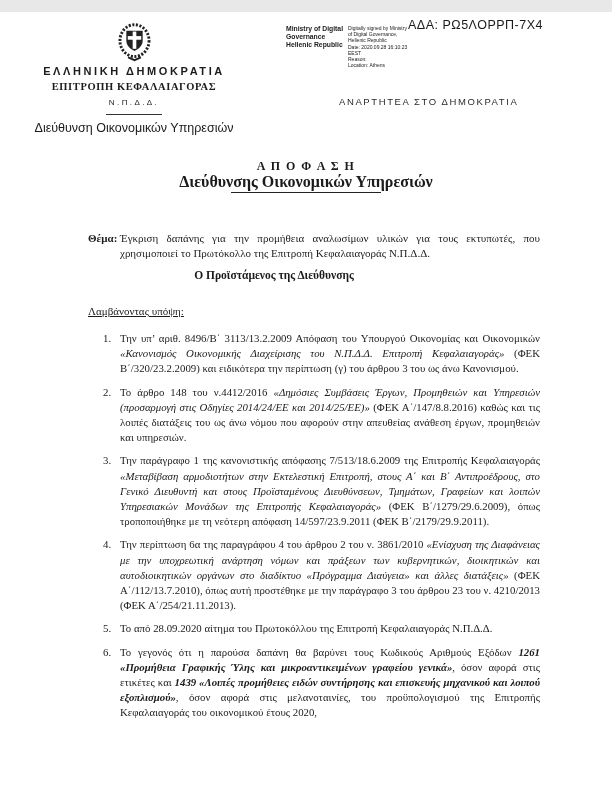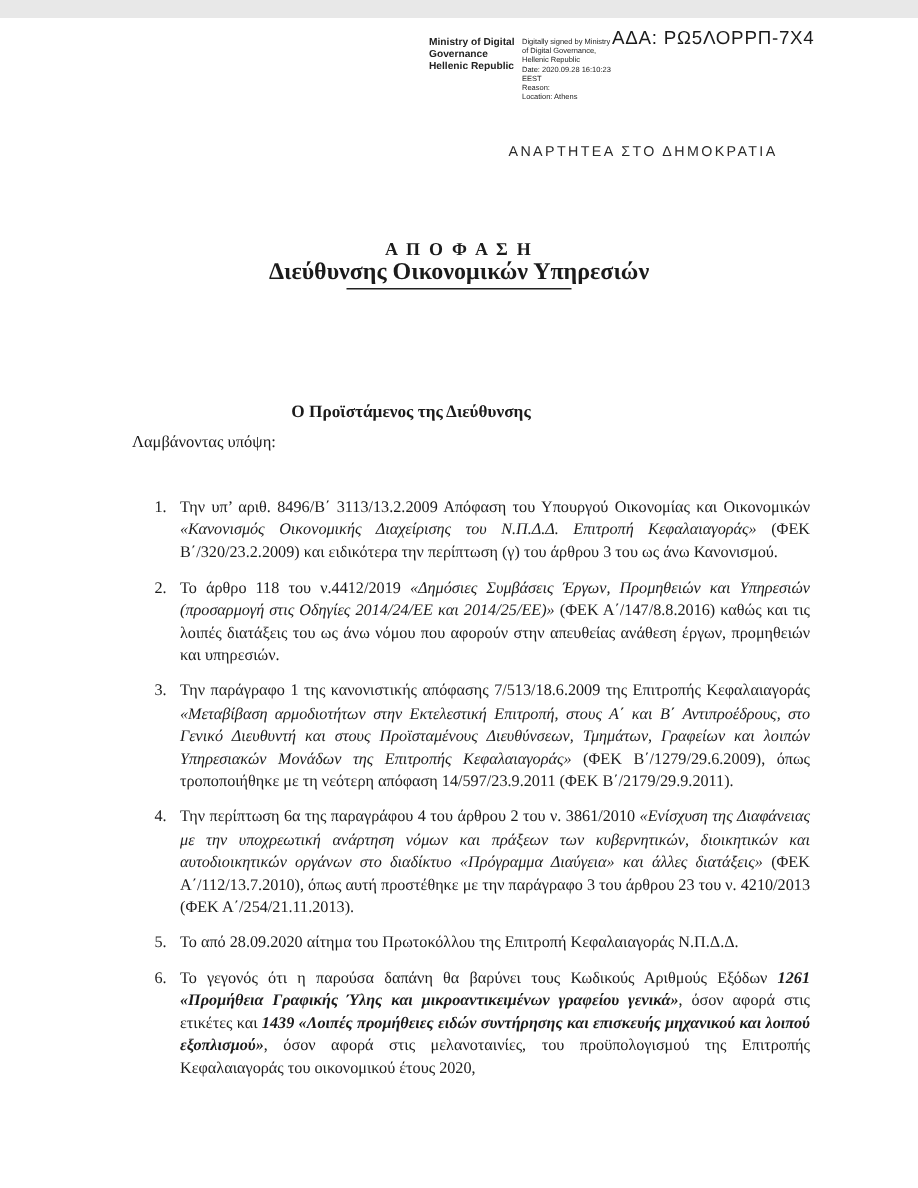--- a/index.html
+++ b/index.html
@@ -40,21 +40,21 @@
   .t3{font-size:11px;font-weight:bold;margin-top:1px;}
   .t4{font-size:16px;font-weight:bold;margin-top:1px;}
   .title-rule{width:150px;border-top:1.2px solid #222;margin:4px auto 0 auto;}
 
   
   .subject{position:absolute;top:219px;left:88px;width:452px;font-size:11px;line-height:14.5px;text-align:justify;padding-left:32px;box-sizing:border-box;}
   .subject-label{position:absolute;left:0;top:0;font-weight:bold;}
 
   .heading2{position:absolute;top:257px;left:0;width:548px;text-align:center;font-size:11.5px;font-weight:bold;}
 
-  .considering{position:absolute;top:277px;left:88px;font-size:11px;}
+  .considering{position:absolute;top:293px;left:88px;font-size:11px;text-decoration:underline;}
 
   
   .clist{position:absolute;top:319px;left:103px;width:437px;margin:0;padding:0;list-style:none;font-size:10.8px;line-height:15.2px;}
   .clist li{position:relative;padding-left:17px;margin-bottom:8px;text-align:justify;}
   .li-num{position:absolute;left:0;top:0;}
   .seg-n{font-style:normal;}
   .seg-i{font-style:italic;}
   .seg-bi{font-style:italic;font-weight:bold;}
 </style>
 </head>
@@ -72,34 +72,52 @@
 of Digital Governance,
 Hellenic Republic
 Date: 2020.09.28 16:10:23
 EEST
 Reason:
 Location: Athens</div>
   </div>
 
   <div class="posted sans">ΑΝΑΡΤΗΤΕΑ ΣΤΟ ΔΗΜΟΚΡΑΤΙΑ</div>
 
+  <div class="org">
+    <svg class="emblem" width="37" height="40" viewBox="0 0 40 44" aria-hidden="true">
+      <ellipse cx="20" cy="20.5" rx="16" ry="17.5" fill="none" stroke="#222" stroke-width="3.2" stroke-dasharray="2.3,1.7"></ellipse>
+      <path d="M11 9.5 h18 v11.5 c0 7 -9 11 -9 11 s-9 -4 -9 -11 z" fill="#222"></path>
+      <rect x="18" y="10.5" width="4" height="19" fill="#fff"></rect>
+      <rect x="12.6" y="15.5" width="14.8" height="4" fill="#fff"></rect>
+      <path d="M13 39 l7 3 l7 -3" fill="none" stroke="#222" stroke-width="2"></path>
+    </svg>
+    <div class="org-republic sans">ΕΛΛΗΝΙΚΗ ΔΗΜΟΚΡΑΤΙΑ</div>
+    <div class="org-commission">ΕΠΙΤΡΟΠΗ ΚΕΦΑΛΑΙΑΓΟΡΑΣ</div>
+    <div class="org-npdd sans">Ν.Π.Δ.Δ.</div>
+    <div class="org-rule"></div>
+    <div class="org-directorate sans">Διεύθυνση Οικονομικών Υπηρεσιών</div>
+  </div>
 
   <div class="title-block">
     <div class="t1">Α Π Ο Φ Α Σ Η</div>
     <div class="t4">Διεύθυνσης Οικονομικών Υπηρεσιών</div>
     <div class="title-rule"></div>
   </div>
 
+  <div class="subject">
+    <span class="subject-label">Θέμα:</span>
+    <span>Έγκριση δαπάνης για την προμήθεια αναλωσίμων υλικών για τους εκτυπωτές, που χρησιμοποιεί το Πρωτόκολλο της Επιτροπή Κεφαλαιαγοράς Ν.Π.Δ.Δ.</span>
+  </div>
 
   <div class="heading2">Ο Προϊστάμενος της Διεύθυνσης</div>
 
   <div class="considering">Λαμβάνοντας υπόψη:</div>
 
   <ol class="clist">
       <li><span class="li-num">1.</span><span class="seg-n">Την υπ’ αριθ. 8496/Β΄ 3113/13.2.2009 Απόφαση του Υπουργού Οικονομίας και Οικονομικών </span><span class="seg-i">«Κανονισμός Οικονομικής Διαχείρισης του Ν.Π.Δ.Δ. Επιτροπή Κεφαλαιαγοράς»</span><span class="seg-n"> (ΦΕΚ Β΄/320/23.2.2009) και ειδικότερα την περίπτωση (γ) του άρθρου 3 του ως άνω Κανονισμού.</span></li>
-      <li><span class="li-num">2.</span><span class="seg-n">Το άρθρο 118 του ν.4412/2019 </span><span class="seg-i">«Δημόσιες Συμβάσεις Έργων, Προμηθειών και Υπηρεσιών (προσαρμογή στις Οδηγίες 2014/24/ΕΕ και 2014/25/ΕΕ)»</span><span class="seg-n"> (ΦΕΚ Α΄/147/8.8.2016) καθώς και τις λοιπές διατάξεις του ως άνω νόμου που αφορούν στην απευθείας ανάθεση έργων, προμηθειών και υπηρεσιών.</span></li>
+      <li><span class="li-num">2.</span><span class="seg-n">Το άρθρο 148 του ν.4412/2016 </span><span class="seg-i">«Δημόσιες Συμβάσεις Έργων, Προμηθειών και Υπηρεσιών (προσαρμογή στις Οδηγίες 2014/24/ΕΕ και 2014/25/ΕΕ)»</span><span class="seg-n"> (ΦΕΚ Α΄/147/8.8.2016) καθώς και τις λοιπές διατάξεις του ως άνω νόμου που αφορούν στην απευθείας ανάθεση έργων, προμηθειών και υπηρεσιών.</span></li>
       <li><span class="li-num">3.</span><span class="seg-n">Την παράγραφο 1 της κανονιστικής απόφασης 7/513/18.6.2009 της Επιτροπής Κεφαλαιαγοράς </span><span class="seg-i">«Μεταβίβαση αρμοδιοτήτων στην Εκτελεστική Επιτροπή, στους Α΄ και Β΄ Αντιπροέδρους, στο Γενικό Διευθυντή και στους Προϊσταμένους Διευθύνσεων, Τμημάτων, Γραφείων και λοιπών Υπηρεσιακών Μονάδων της Επιτροπής Κεφαλαιαγοράς»</span><span class="seg-n"> (ΦΕΚ Β΄/1279/29.6.2009), όπως τροποποιήθηκε με τη νεότερη απόφαση 14/597/23.9.2011 (ΦΕΚ Β΄/2179/29.9.2011).</span></li>
       <li><span class="li-num">4.</span><span class="seg-n">Την περίπτωση 6α της παραγράφου 4 του άρθρου 2 του ν. 3861/2010 </span><span class="seg-i">«Ενίσχυση της Διαφάνειας με την υποχρεωτική ανάρτηση νόμων και πράξεων των κυβερνητικών, διοικητικών και αυτοδιοικητικών οργάνων στο διαδίκτυο «Πρόγραμμα Διαύγεια» και άλλες διατάξεις»</span><span class="seg-n"> (ΦΕΚ Α΄/112/13.7.2010), όπως αυτή προστέθηκε με την παράγραφο 3 του άρθρου 23 του ν. 4210/2013 (ΦΕΚ Α΄/254/21.11.2013).</span></li>
       <li><span class="li-num">5.</span><span class="seg-n">Το από 28.09.2020 αίτημα του Πρωτοκόλλου της Επιτροπή Κεφαλαιαγοράς Ν.Π.Δ.Δ.</span></li>
       <li><span class="li-num">6.</span><span class="seg-n">Το γεγονός ότι η παρούσα δαπάνη θα βαρύνει τους Κωδικούς Αριθμούς Εξόδων </span><span class="seg-bi">1261 «Προμήθεια Γραφικής Ύλης και μικροαντικειμένων γραφείου γενικά»</span><span class="seg-n">, όσον αφορά στις ετικέτες και </span><span class="seg-bi">1439 «Λοιπές προμήθειες ειδών συντήρησης και επισκευής μηχανικού και λοιπού εξοπλισμού»</span><span class="seg-n">, όσον αφορά στις μελανοταινίες, του προϋπολογισμού της Επιτροπής Κεφαλαιαγοράς του οικονομικού έτους 2020,</span></li>
     </ol>
 
 </div>
 
 </body></html>

